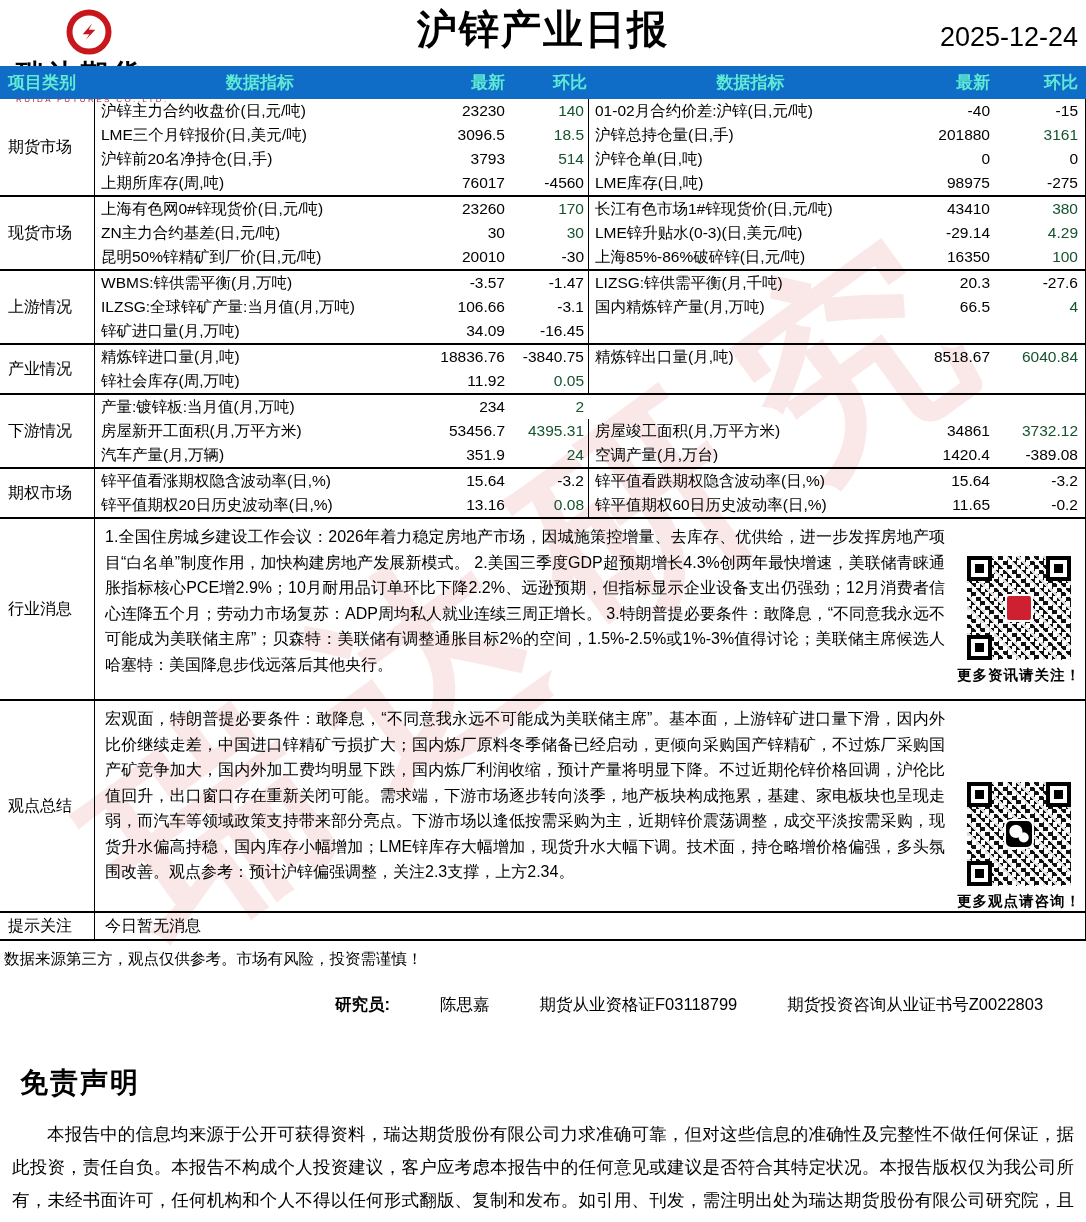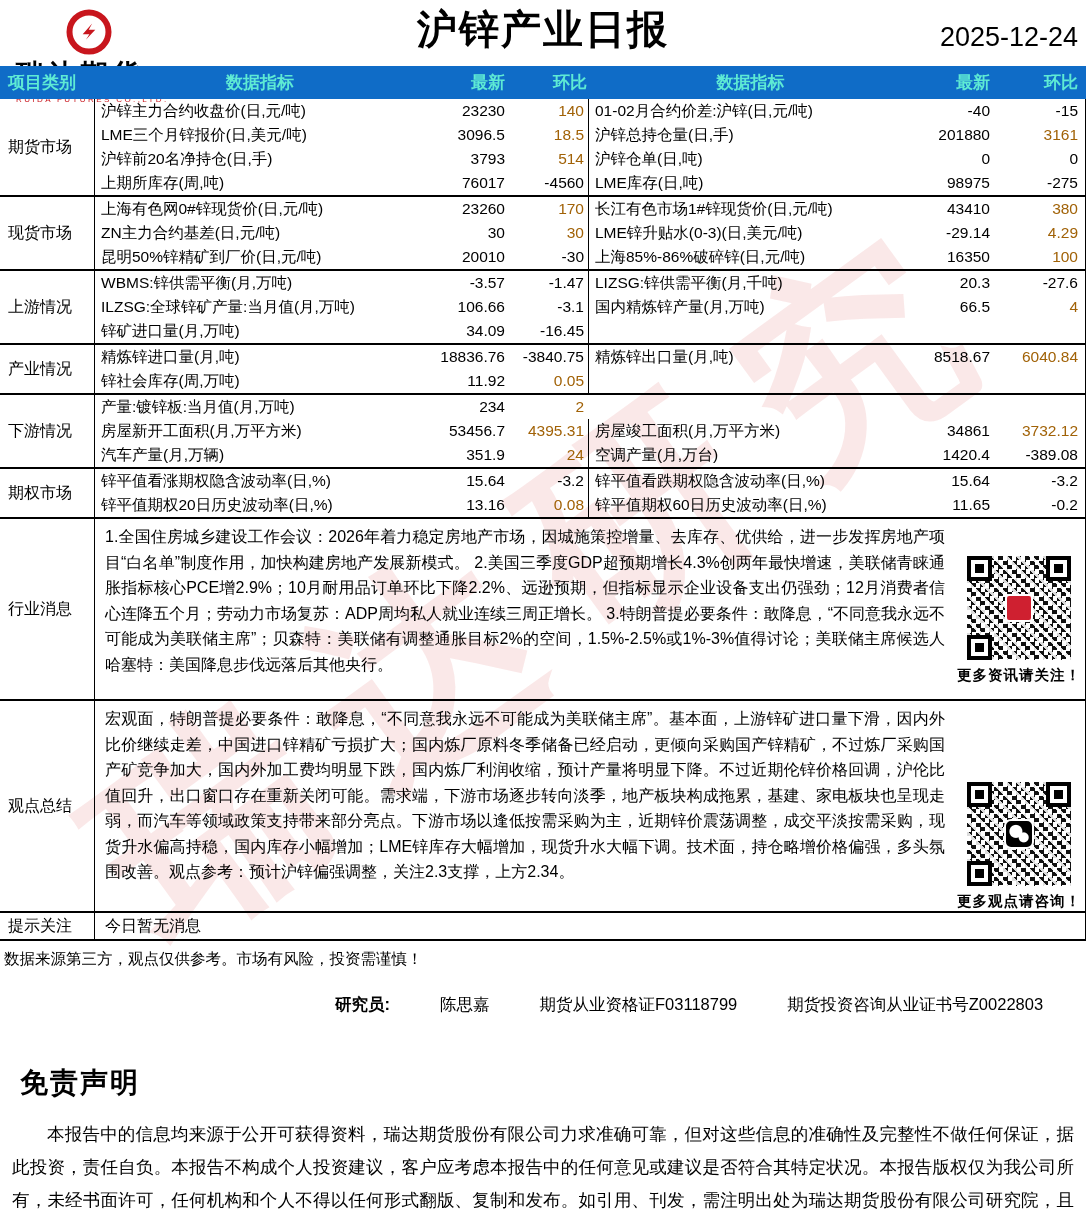--- a/index.html
+++ b/index.html
@@ -40,21 +40,21 @@
   .cat { width:95px; border-right:1px solid #000; display:flex; align-items:center;
     padding-left:8px; font-size:16px; flex-shrink:0; }
   .rows { flex:1; display:flex; flex-direction:column; }
   .row { display:flex; height:24px; align-items:center; font-size:15.5px; }
   .half-l { width:493px; display:flex; height:100%; align-items:center; }
   .half-r { width:498px; display:flex; height:100%; align-items:center; border-left:1px solid #000; }
   .ind { padding-left:6px; overflow:hidden; white-space:nowrap; }
   .half-l .ind { width:330px; } .half-l .val { width:80px; } .half-l .chg { width:83px; padding-right:4px; }
   .half-r .ind { width:319px; } .half-r .val { width:82px; } .half-r .chg { width:96px; padding-right:8px; }
   .val,.chg { text-align:right; }
-  .chg.up { color:#a16207; } .chg.down { color:#000000; } .chg.flat { color:#000; }
+  .chg.up { color:#14532d; } .chg.down { color:#000000; } .chg.flat { color:#000; }
 
   
   .msg-body { flex:1; display:flex; }
   .msg-text { flex:1; padding:5px 8px 4px 10px; font-size:16px; line-height:25.5px;
     text-align:justify; }
   .qr-rail { width:132px; display:flex; flex-direction:column; align-items:center; }
   .qr-rail.bottom { justify-content:center; padding-top:22px; }
   .qr-rail.top { justify-content:flex-end; padding-top:10px; }
   .qr { width:104px; height:104px; position:relative;
     background:

